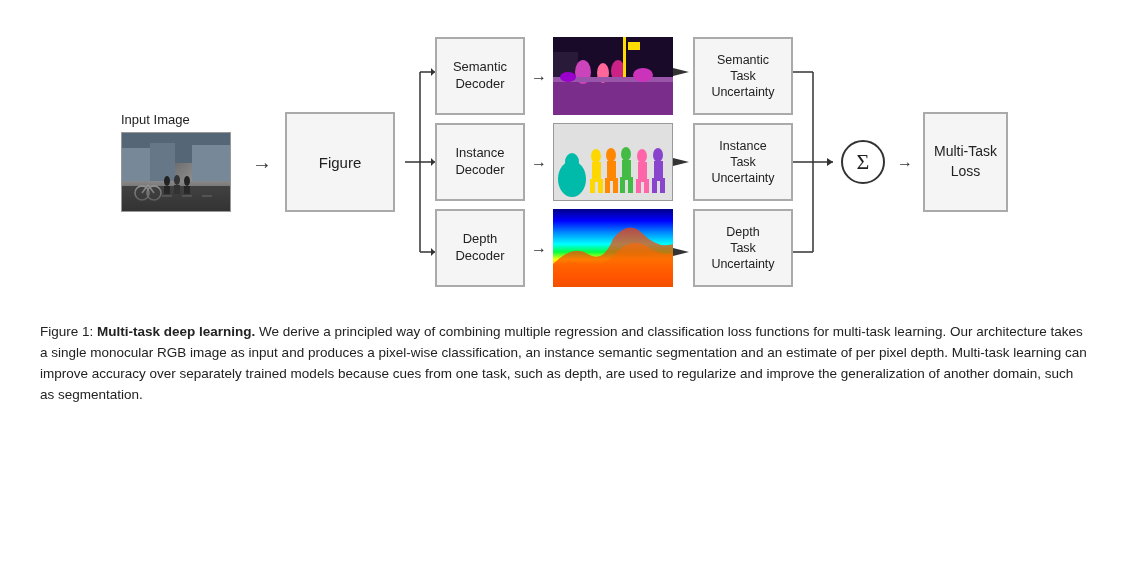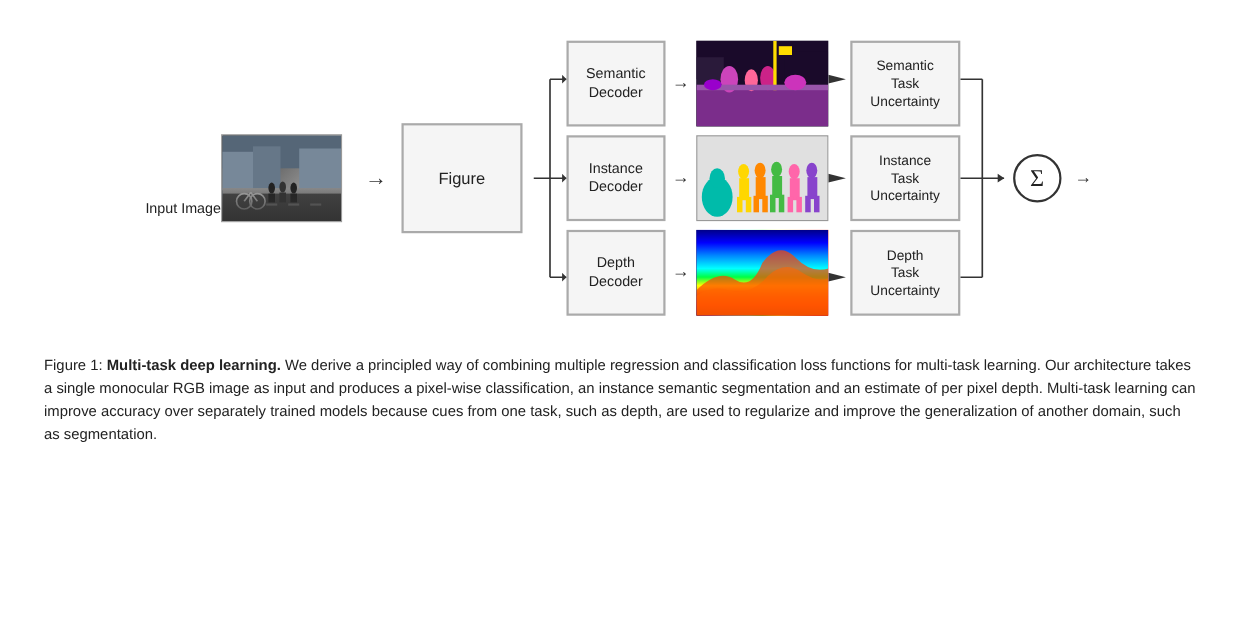--- a/index.html
+++ b/index.html
@@ -18,22 +18,22 @@
       display: flex;
       align-items: center;
       justify-content: center;
       gap: 0px;
       margin-bottom: 18px;
       padding: 10px 0;
     }
     
     .input-section {
       display: flex;
-      flex-direction: row;
-      align-items: flex-end;
+      flex-direction: column;
+      align-items: flex-start;
       margin-right: 18px;
     }
     .input-label {
       font-size: 13px;
       margin-bottom: 5px;
       font-family: Arial, sans-serif;
       color: #222;
     }
     .input-image {
       width: 110px;
@@ -386,19 +386,22 @@
     </div>
 
     <div class="sigma-section">
       <div class="sigma-circle">
         <span>Σ</span>
       </div>
     </div>
 
     <div style="font-size:16px;color:#333;margin:0 4px;">→</div>
 
+    <div class="multitask-box">
+      <span>Multi-Task<br>Loss</span>
+    </div>
 
   </div>
 
   <div class="caption">
     <span>Figure 1:</span>&nbsp;<b>Multi-task deep learning.</b><span> We derive a principled way of combining multiple regression and classification loss functions for multi-task learning. Our architecture takes a single monocular RGB image as input and produces a pixel-wise classification, an instance semantic segmentation and an estimate of per pixel depth. Multi-task learning can improve accuracy over separately trained models because cues from one task, such as depth, are used to regularize and improve the generalization of another domain, such as segmentation.</span>
   </div>
 </div>
 
 </body></html>

